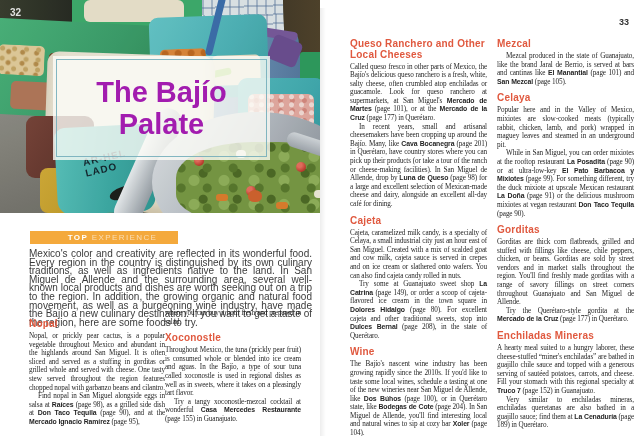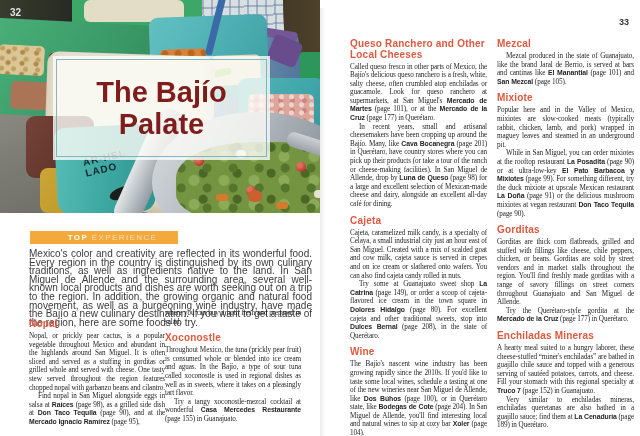--- a/index.html
+++ b/index.html
@@ -81,21 +81,21 @@
   .onion{position:absolute;width:10px;height:8px;border-radius:4px;background:#f2ecdc;}
   .chili{left:248px;top:190px;width:14px;height:12px;border-radius:50% 50% 45% 45%;background:#d4642f;}
   .ph-spoon{left:286px;top:138px;width:52px;height:15px;transform:rotate(18deg);border-radius:8px;
      background:linear-gradient(#d7dbe0,#a3a9b1);}
   .ph-tint{left:0;top:0;width:320px;height:213px;background:rgba(25,35,25,.05);}
   .pagenum-left{position:absolute;left:10px;top:7px;z-index:6;color:rgba(255,255,255,.85);
      font-family:"Liberation Sans","DejaVu Sans",sans-serif;font-weight:bold;font-size:10px;}
   .title-box{position:absolute;left:53px;top:56px;width:217px;height:104px;z-index:5;
      background:rgba(253,252,248,.80);display:flex;align-items:center;justify-content:center;}
   .title-box::after{content:"";position:absolute;inset:3px;border:1px solid rgba(110,170,185,.85);pointer-events:none;}
-  .page-title{width:180px;text-align:center;color:#7f1d1d;
+  .page-title{width:180px;text-align:center;color:#a21caf;
      font-family:"Liberation Sans","DejaVu Sans",sans-serif;font-weight:bold;font-size:29px;line-height:1.12;}
   .top-bar{position:absolute;left:30px;top:231px;width:131px;height:13px;background:#f4a93c;
      font-family:"Liberation Sans","DejaVu Sans",sans-serif;font-size:8px;line-height:13px;
      text-align:center;letter-spacing:1.4px;color:#ffffff;padding-left:17px;}
   .top-bar .bold{font-weight:bold;}
   .top-bar .lite{color:rgba(255,255,255,.6);}
   .intro{position:absolute;left:29px;top:250px;width:283px;
      font-family:"Liberation Sans","DejaVu Sans",sans-serif;font-size:10px;line-height:8.6px;
      color:#3b3b3b;text-align:justify;}
   .cols-left{position:absolute;left:29px;top:309px;width:283px;display:flex;}
@@ -215,21 +215,21 @@
         <p class="body-p indent"><span>Try some at Guanajuato sweet shop </span><span class="bn">La Catrina</span><span> (page 149), or order a scoop of cajeta-flavored ice cream in the town square in </span><span class="bn">Dolores Hidalgo</span><span> (page 80). For excellent cajeta and other traditional sweets, stop into </span><span class="bn">Dulces Bernal</span><span> (page 208), in the state of Querétaro.</span></p>
 
         <div class="sec-head">Wine</div>
         <p class="body-p"><span>The Bajío's nascent wine industry has been growing rapidly since the 2010s. If you'd like to taste some local wines, schedule a tasting at one of the new wineries near San Miguel de Allende, like </span><span class="bn">Dos Búhos</span><span> (page 100), or in Querétaro state, like </span><span class="bn">Bodegas de Cote</span><span> (page 204). In San Miguel de Allende, you'll find interesting local and natural wines to sip at cozy bar </span><span class="bn">Xoler</span><span> (page 104).</span></p>
       </div>
 
       <div class="col">
         <div class="sec-head first">Mezcal</div>
         <p class="body-p indent"><span>Mezcal produced in the state of Guanajuato, like the brand Jaral de Berrio, is served at bars and cantinas like </span><span class="bn">El Manantial</span><span> (page 101) and </span><span class="bn">San Mezcal</span><span> (page 105).</span></p>
 
-        <div class="sec-head">Mixiote</div>
+        <div class="sec-head">Celaya</div>
         <p class="body-p"><span>Popular here and in the Valley of Mexico, mixiotes are slow-cooked meats (typically rabbit, chicken, lamb, and pork) wrapped in maguey leaves and steamed in an underground pit.</span></p>
         <p class="body-p indent"><span>While in San Miguel, you can order mixiotes at the rooftop restaurant </span><span class="bn">La Posadita</span><span> (page 90) or at ultra-low-key </span><span class="bn">El Pato Barbacoa y Mixiotes</span><span> (page 99). For something different, try the duck mixiote at upscale Mexican restaurant </span><span class="bn">La Doña</span><span> (page 91) or the delicious mushroom mixiotes at vegan restaurant </span><span class="bn">Don Taco Tequila</span><span> (page 90).</span></p>
 
         <div class="sec-head">Gorditas</div>
         <p class="body-p"><span>Gorditas are thick corn flatbreads, grilled and stuffed with fillings like cheese, chile peppers, chicken, or beans. Gorditas are sold by street vendors and in market stalls throughout the region. You'll find freshly made gorditas with a range of savory fillings on street corners throughout Guanajuato and San Miguel de Allende.</span></p>
         <p class="body-p indent"><span>Try the Querétaro-style gordita at the </span><span class="bn">Mercado de la Cruz</span><span> (page 177) in Querétaro.</span></p>
 
         <div class="sec-head">Enchiladas Mineras</div>
         <p class="body-p"><span>A hearty meal suited to a hungry laborer, these cheese-stuffed “miner's enchiladas” are bathed in guajillo chile sauce and topped with a generous serving of sautéed potatoes, carrots, and cheese. Fill your stomach with this regional specialty at </span><span class="bn">Truco 7</span><span> (page 152) in Guanajuato.</span></p>
         <p class="body-p indent"><span>Very similar to enchiladas mineras, enchiladas queretanas are also bathed in a guajillo sauce; find them at </span><span class="bn">La Cenaduría</span><span> (page 189) in Querétaro.</span></p>

